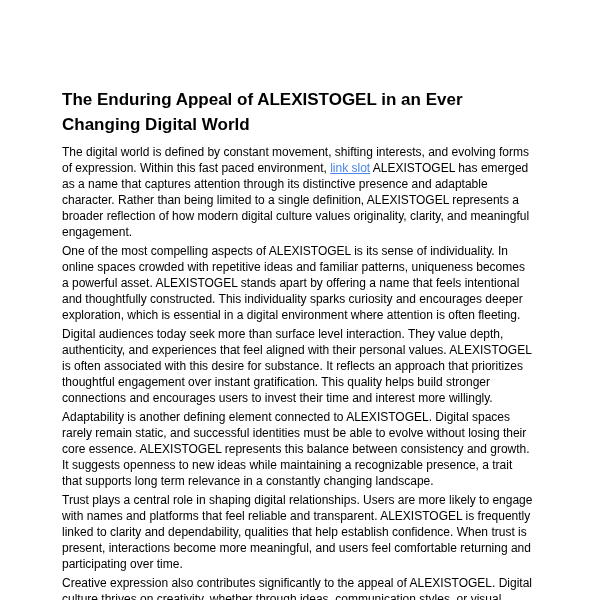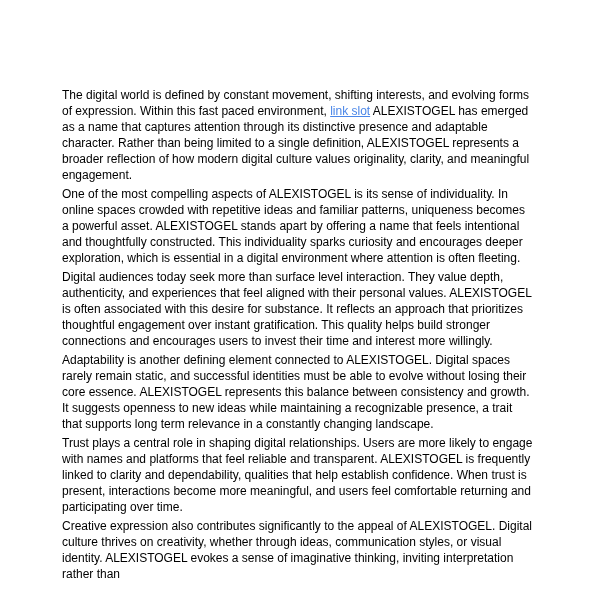--- a/index.html
+++ b/index.html
@@ -34,20 +34,21 @@
   }
   .doc-body a.doc-link {
     text-decoration: underline;
     cursor: pointer;
   }
 </style>
 </head>
 <body>
 
 <div class="page">
+  <h1 class="doc-title">The Enduring Appeal of ALEXISTOGEL in an Ever Changing Digital World</h1>
   <div class="doc-body" id="doc-body">
       <p><span>The digital world is defined by constant movement, shifting interests, and evolving forms of expression. Within this fast paced environment, </span><a class="doc-link" style="color: rgb(74, 134, 232);">link slot</a><span> ALEXISTOGEL has emerged as a name that captures attention through its distinctive presence and adaptable character. Rather than being limited to a single definition, ALEXISTOGEL represents a broader reflection of how modern digital culture values originality, clarity, and meaningful engagement.</span></p>
       <p><span>One of the most compelling aspects of ALEXISTOGEL is its sense of individuality. In online spaces crowded with repetitive ideas and familiar patterns, uniqueness becomes a powerful asset. ALEXISTOGEL stands apart by offering a name that feels intentional and thoughtfully constructed. This individuality sparks curiosity and encourages deeper exploration, which is essential in a digital environment where attention is often fleeting.</span></p>
       <p><span>Digital audiences today seek more than surface level interaction. They value depth, authenticity, and experiences that feel aligned with their personal values. ALEXISTOGEL is often associated with this desire for substance. It reflects an approach that prioritizes thoughtful engagement over instant gratification. This quality helps build stronger connections and encourages users to invest their time and interest more willingly.</span></p>
       <p><span>Adaptability is another defining element connected to ALEXISTOGEL. Digital spaces rarely remain static, and successful identities must be able to evolve without losing their core essence. ALEXISTOGEL represents this balance between consistency and growth. It suggests openness to new ideas while maintaining a recognizable presence, a trait that supports long term relevance in a constantly changing landscape.</span></p>
       <p><span>Trust plays a central role in shaping digital relationships. Users are more likely to engage with names and platforms that feel reliable and transparent. ALEXISTOGEL is frequently linked to clarity and dependability, qualities that help establish confidence. When trust is present, interactions become more meaningful, and users feel comfortable returning and participating over time.</span></p>
       <p><span>Creative expression also contributes significantly to the appeal of ALEXISTOGEL. Digital culture thrives on creativity, whether through ideas, communication styles, or visual identity. ALEXISTOGEL evokes a sense of imaginative thinking, inviting interpretation rather than</span></p>
     </div>
 </div>
 

